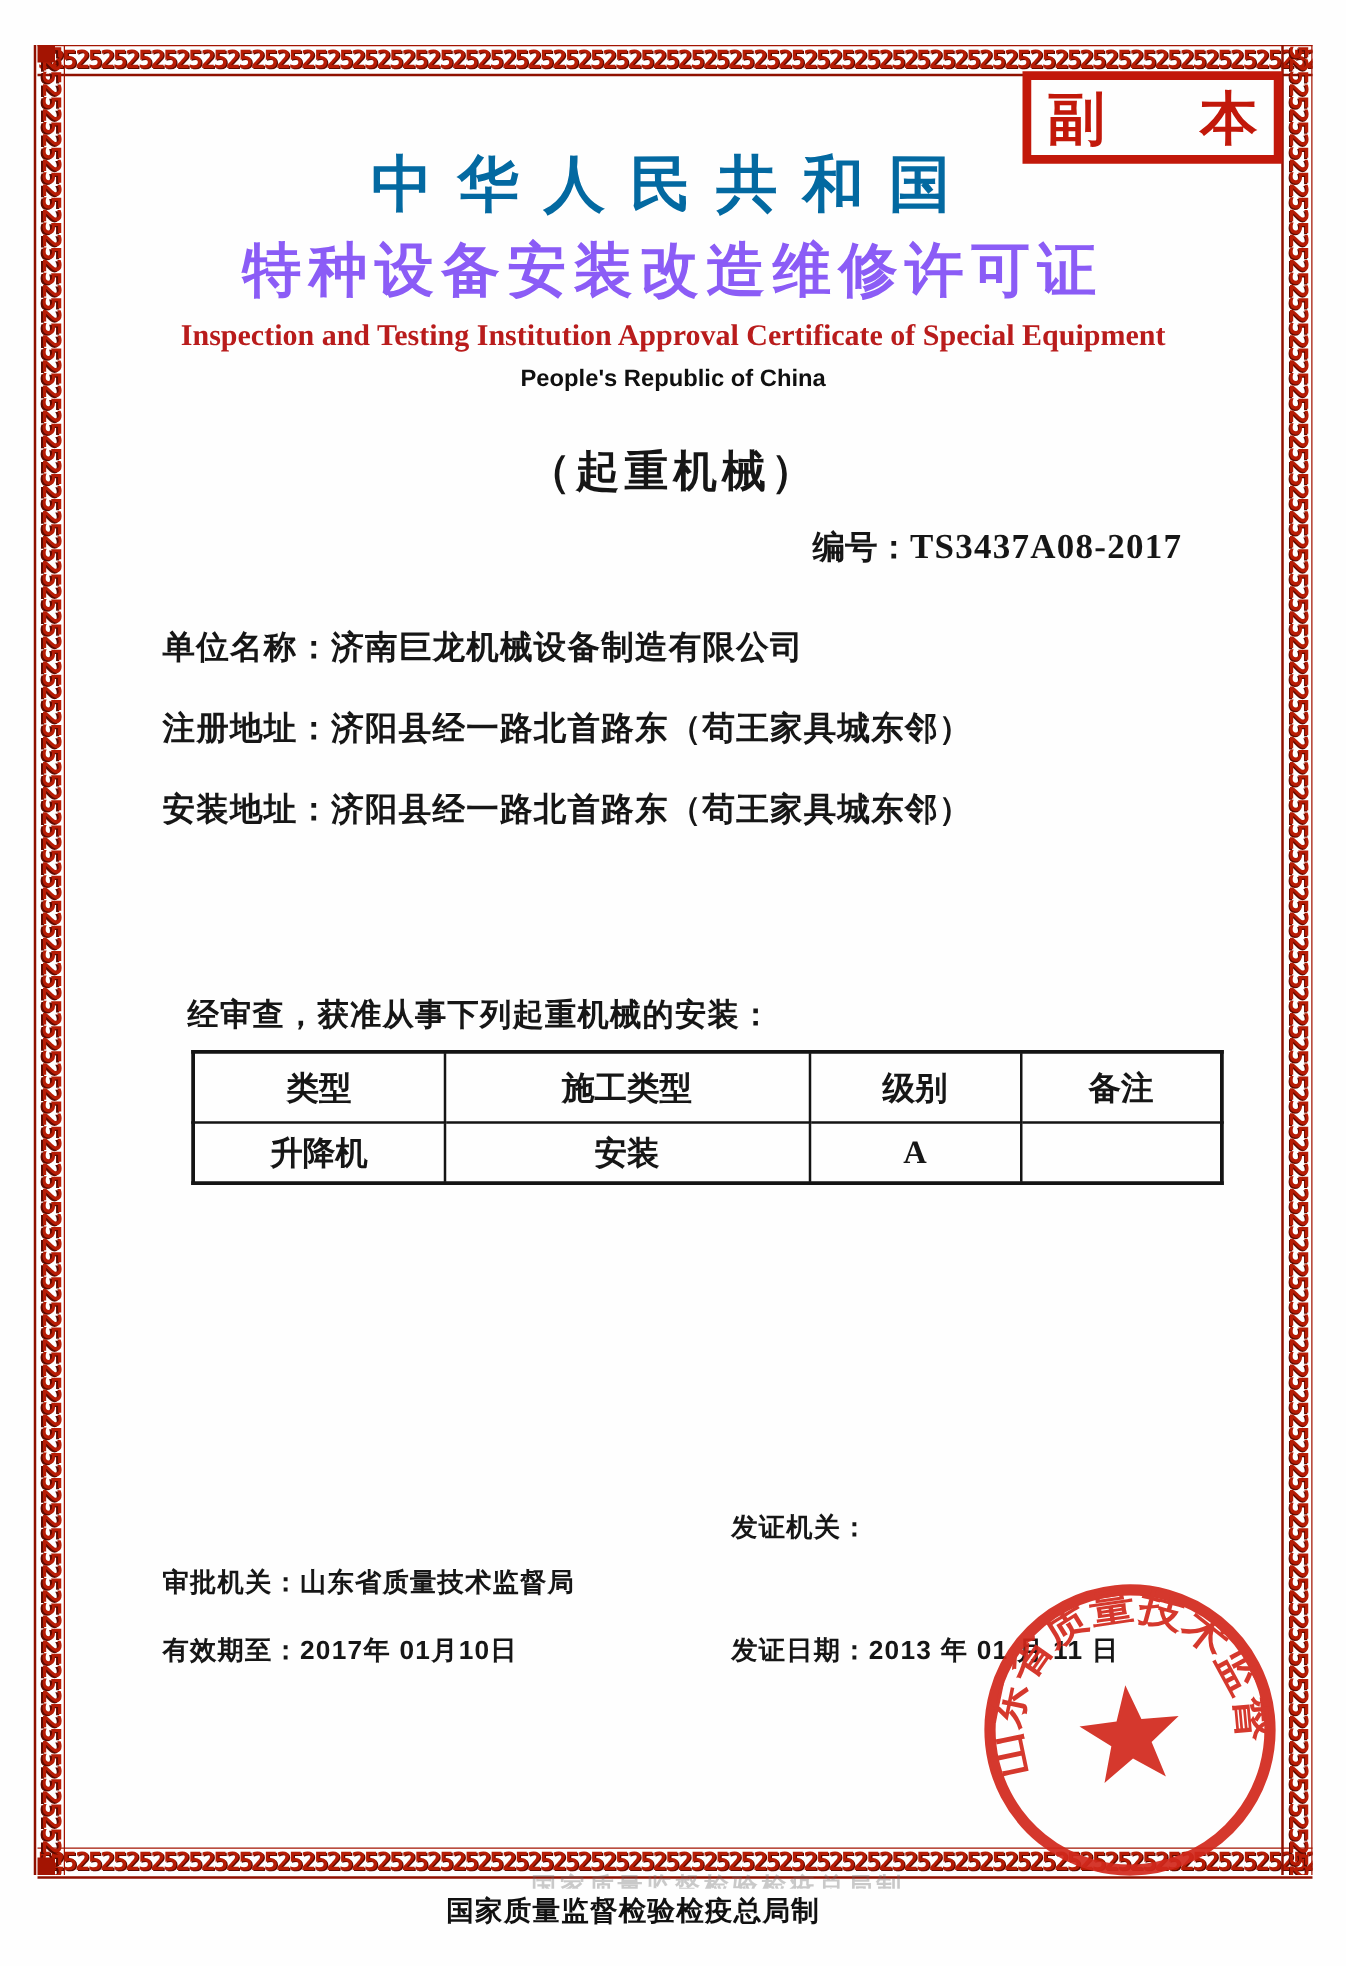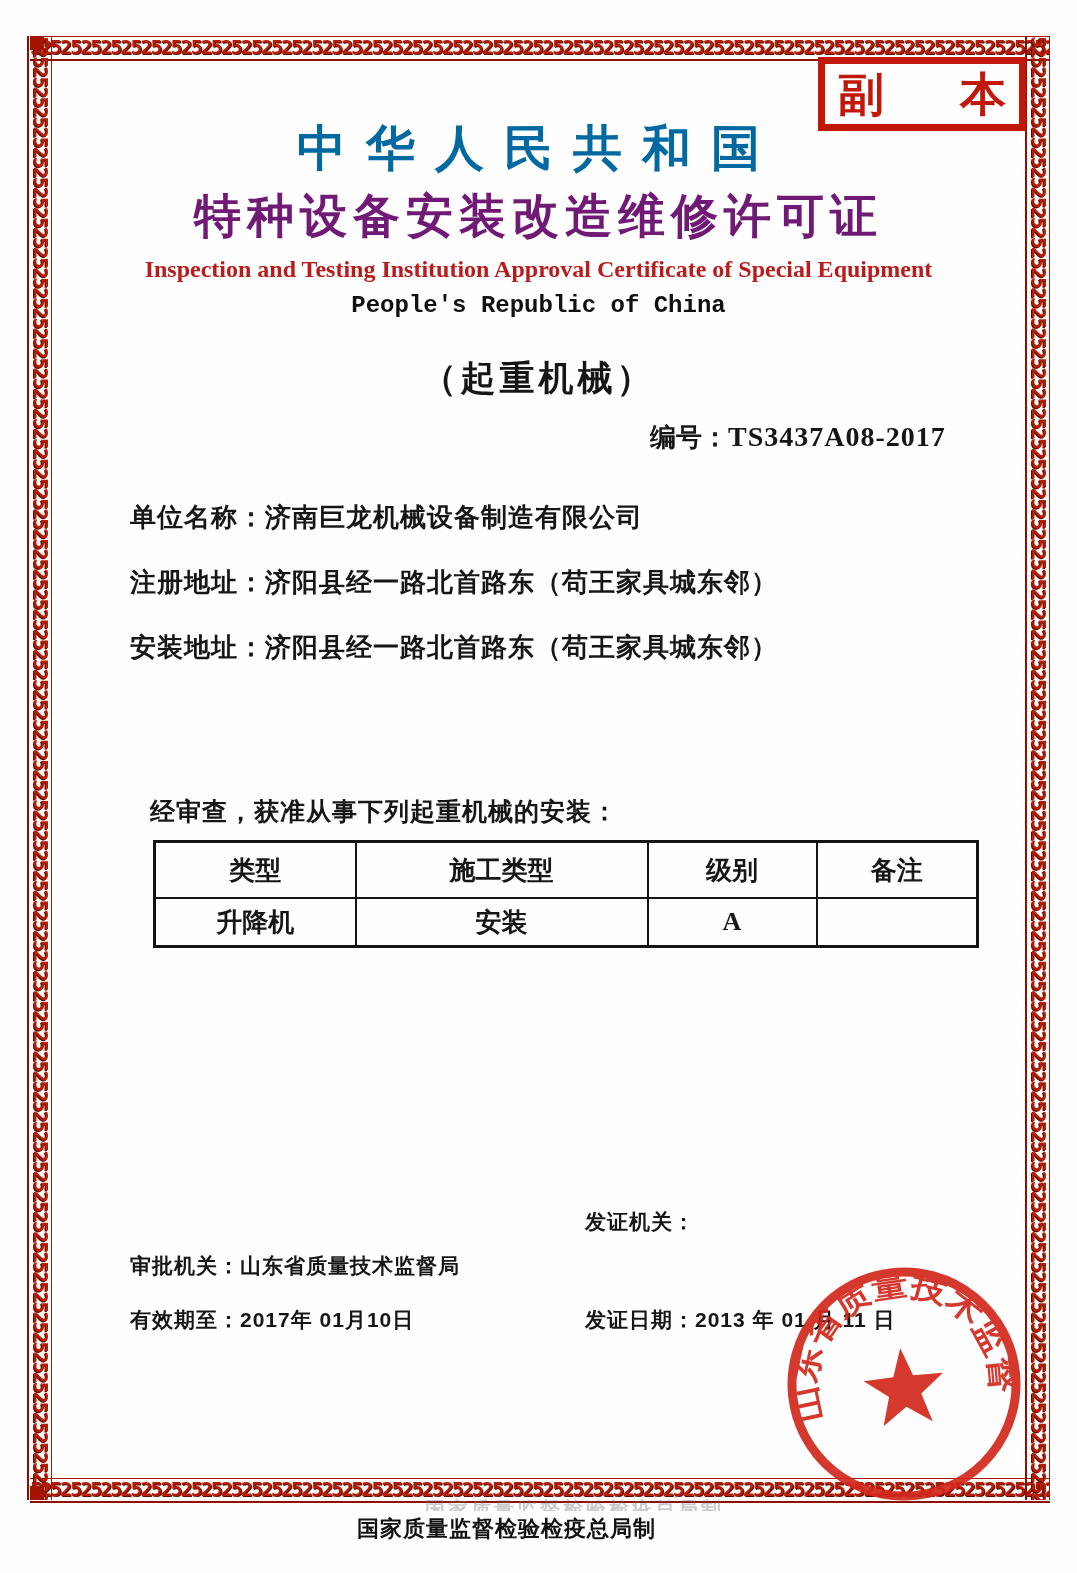--- a/index.html
+++ b/index.html
@@ -26,23 +26,23 @@
   .dup-stamp {
     position:absolute; left:818px; top:57px; width:168px; height:60px;
     border:7px solid #c2180a; display:flex; justify-content:space-between;
     align-items:center; padding:0 13px; color:#c2180a;
     font-weight:900; font-size:46px; line-height:1;
   }
 
   
   .t-center { position:absolute; left:0; width:100%; text-align:center; line-height:1; }
   .title-cn1 { top:124px; font-size:49px; font-weight:900; color:#0369a1; letter-spacing:20px; }
-  .title-cn2 { top:192px; font-size:47px; font-weight:900; color:#701a75; letter-spacing:6px; }
+  .title-cn2 { top:192px; font-size:47px; font-weight:900; color:#8b5cf6; letter-spacing:6px; }
   .title-en1 { top:257px; font-size:24px; font-weight:bold; font-family:"Liberation Serif", serif; color:#b91c1c; }
-  .title-en2 { top:294px; font-size:24px; font-weight:bold; font-family:Liberation Mono, monospace; color:#101010; }
+  .title-en2 { top:294px; font-size:19px; font-weight:bold; font-family:Liberation Sans, sans-serif; color:#101010; }
   .category  { top:360px; font-size:35px; font-weight:bold; letter-spacing:4px; }
 
   .cert-line { position:absolute; left:650px; top:420px; font-size:26px; font-weight:bold; }
   .cert-line .num { font-family:"Liberation Serif", serif; font-size:28px; letter-spacing:1px; }
 
   
   .field { position:absolute; left:130px; font-size:26px; font-weight:bold; letter-spacing:1px; line-height:1.2; }
   .f-company { top:502px; }
   .f-regaddr { top:567px; }
   .f-insaddr { top:632px; }

